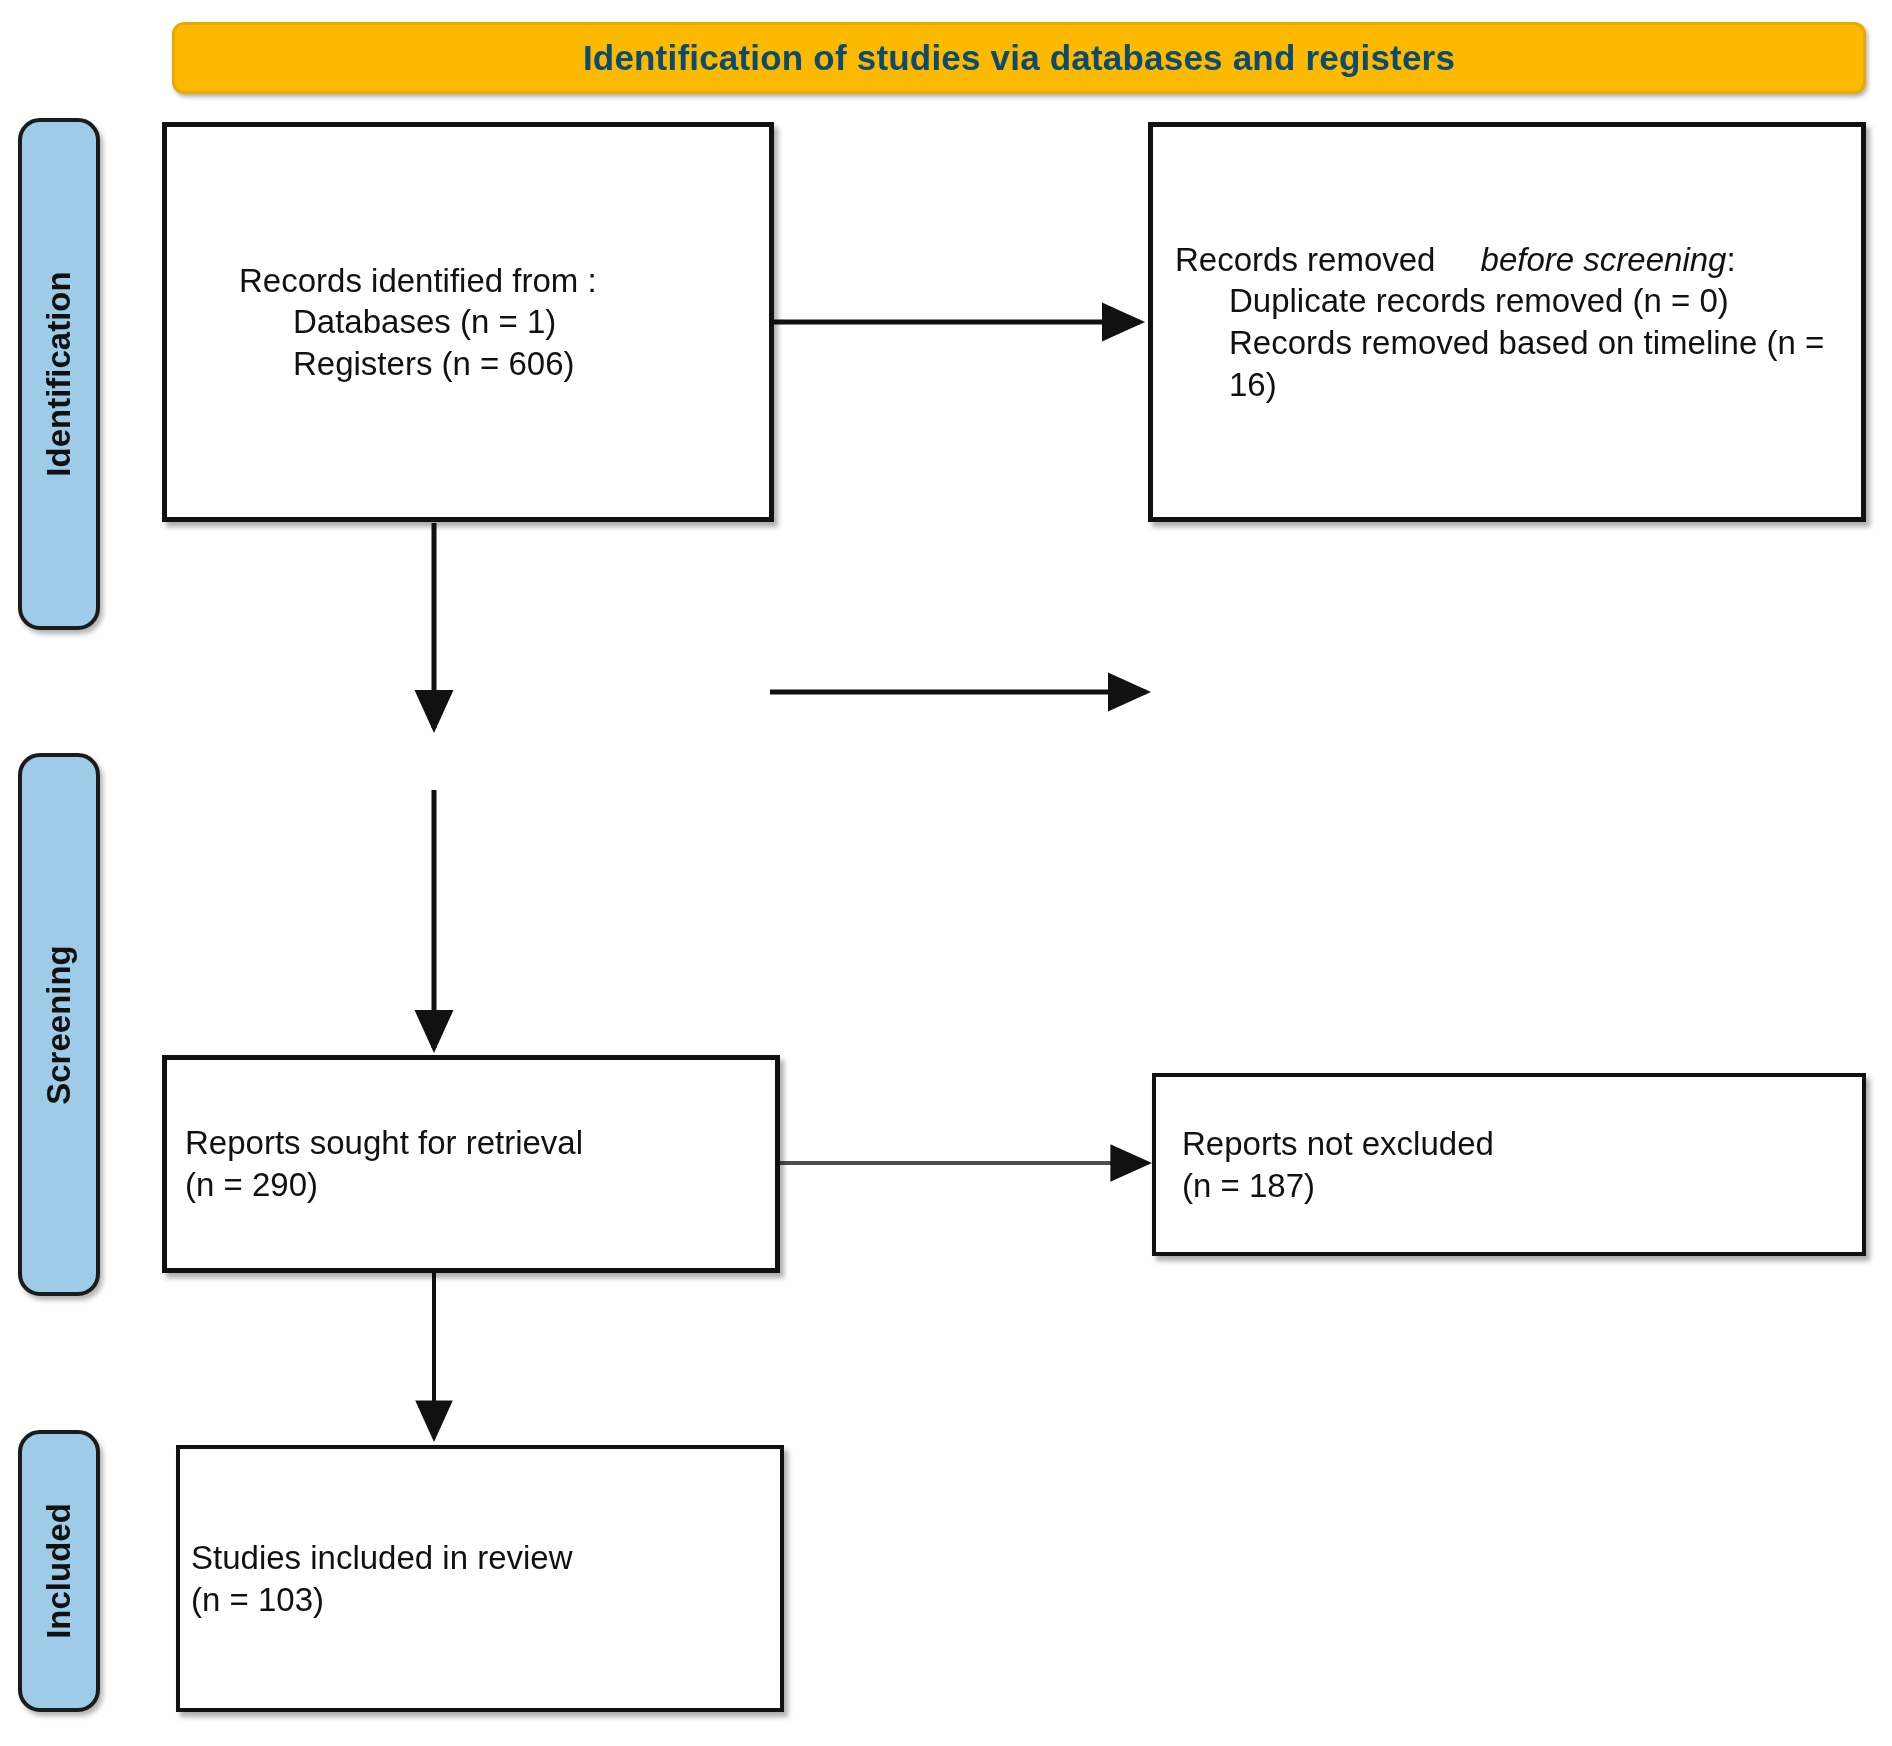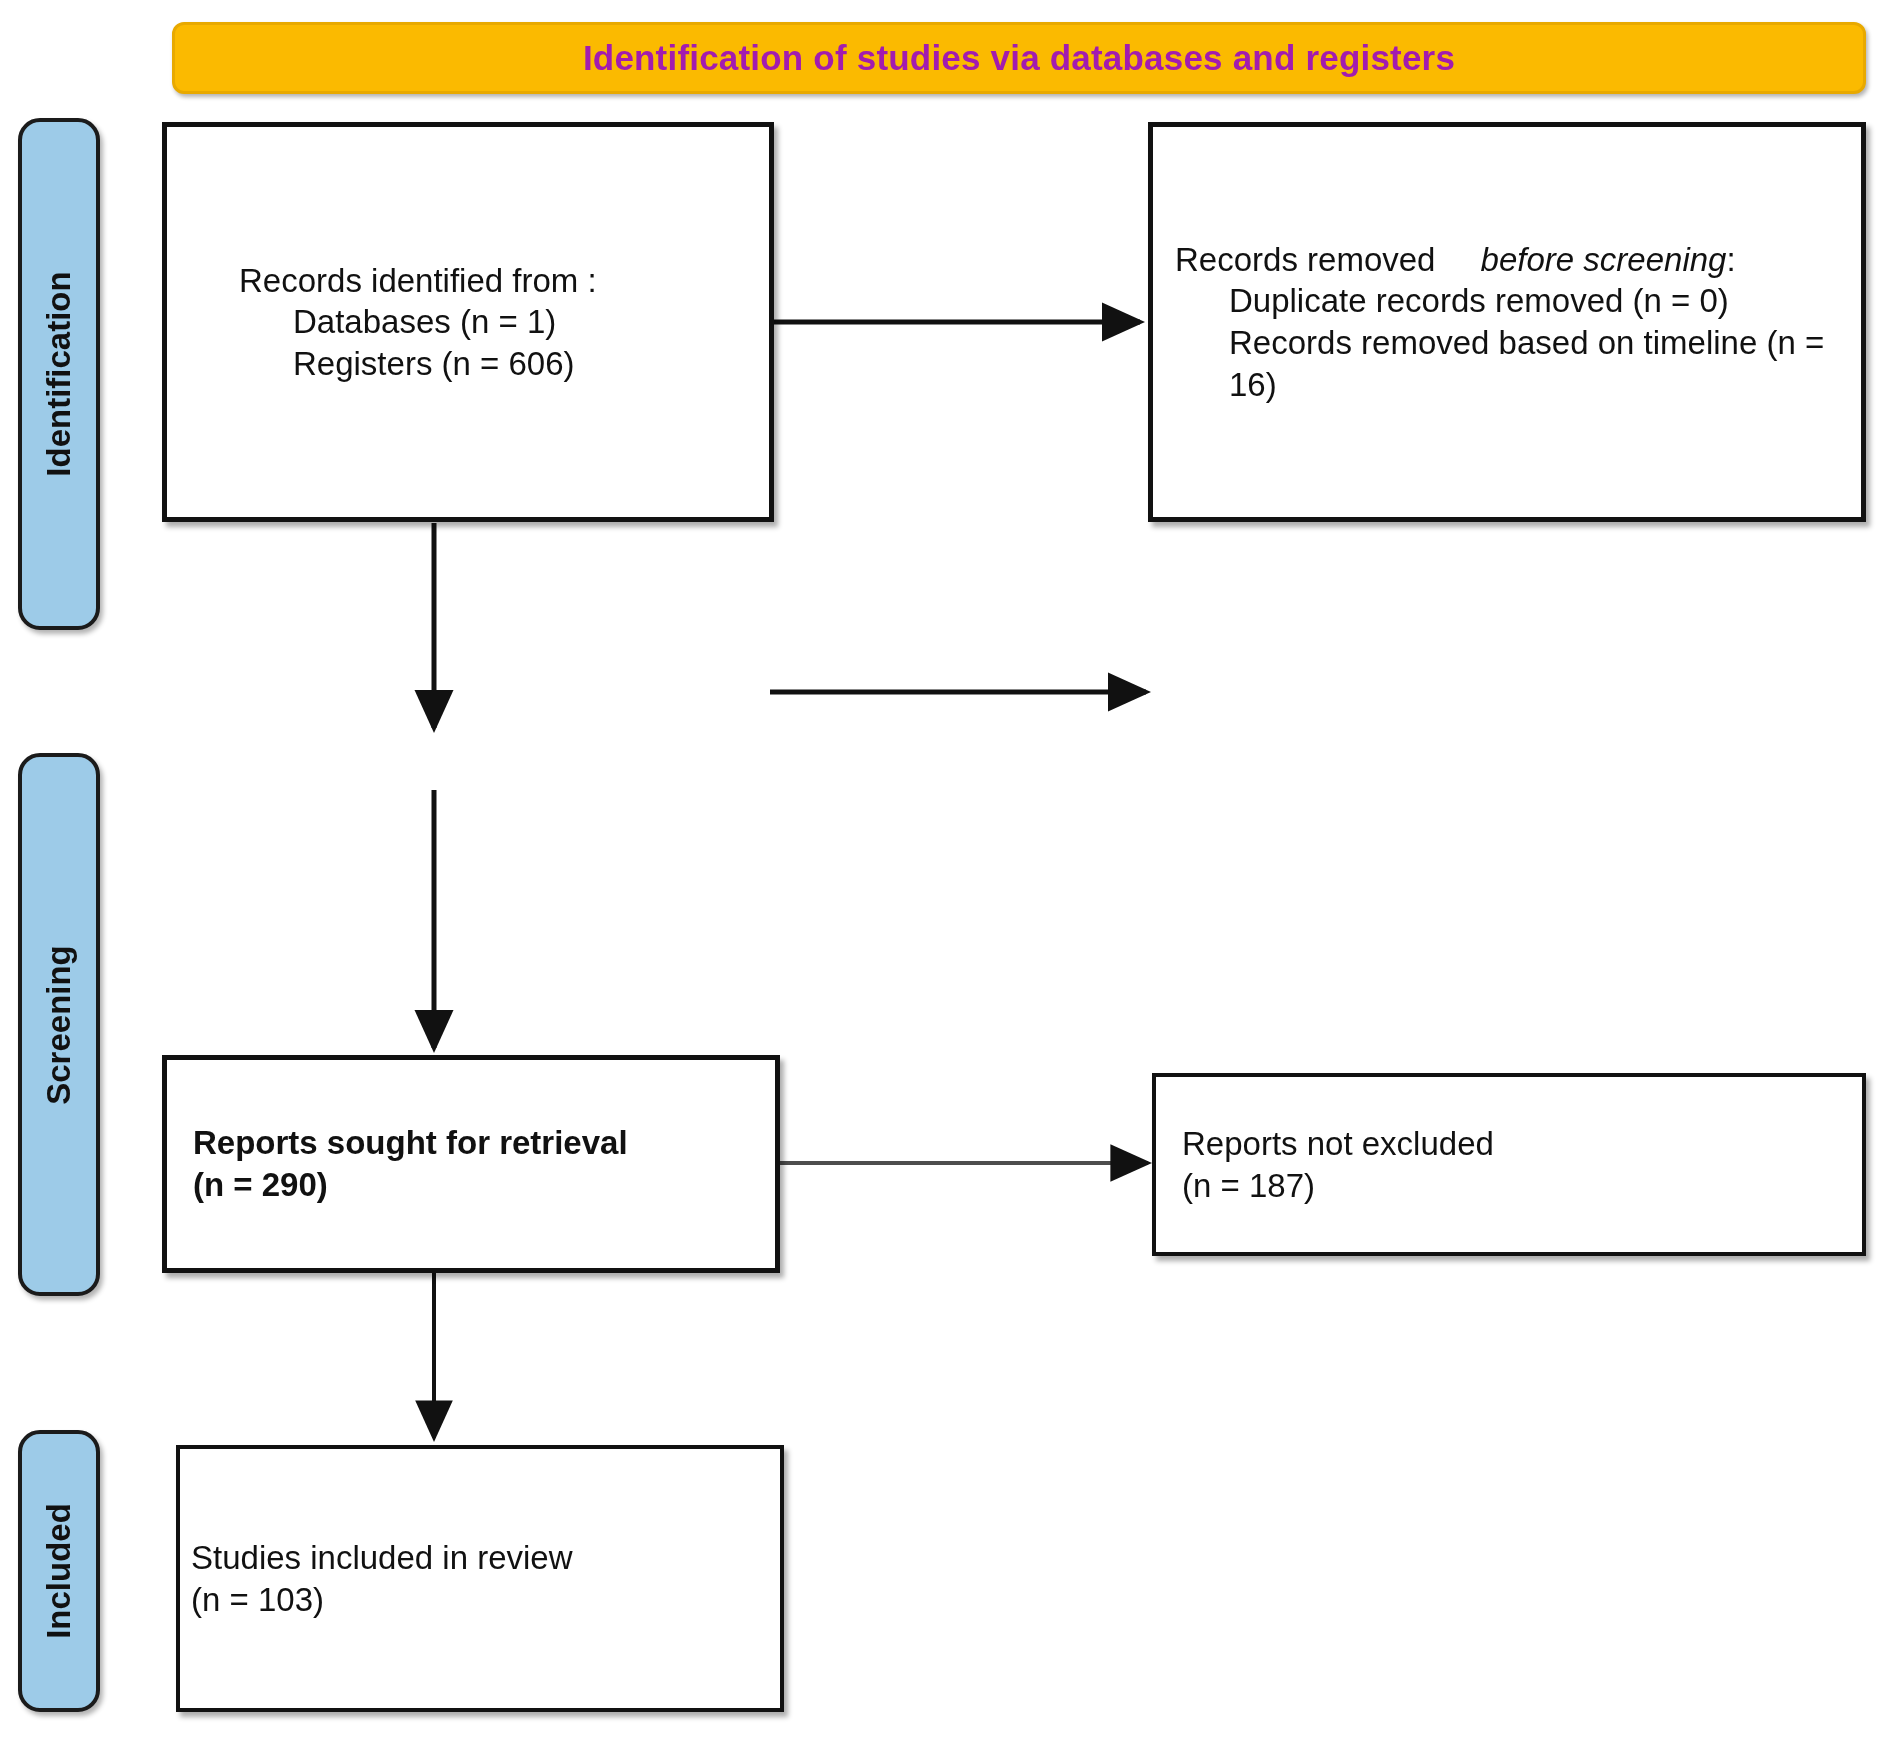--- a/index.html
+++ b/index.html
@@ -30,21 +30,21 @@
     border-radius: 12px;
     box-sizing: border-box;
     display: flex;
     align-items: center;
     justify-content: center;
     box-shadow: 2px 3px 4px rgba(0,0,0,0.30);
   }
   .banner-text {
     font-size: 35px;
     font-weight: bold;
-    color: #a21caf;
+    color: #0c4a6e;
     letter-spacing: 0.2px;
     text-align: right;
     white-space: nowrap;
   }
 
   
   .stage {
     position: absolute;
     background: #9DCBE8;
     border: 4px solid #1B1B1B;
@@ -163,21 +163,21 @@
         <span>Records removed </span><span class="it">before screening</span><span>:</span>
       </div>
       <div class="line indent">Duplicate records removed (n = 0)</div>
       <div class="line indent">Records removed based on timeline (n = 16)</div>
     </div>
   </div>
 
 
 
   <div class="node" style="left:162px; top:1055px; width:618px; height:218px;">
-    <div class="node-inner" style="padding:0 26px;font-weight:bold;">
+    <div class="node-inner" style="padding:0 18px;">
       <div class="line">Reports sought for retrieval</div>
       <div class="line">(n = 290)</div>
     </div>
   </div>
 
   <div class="node thin" style="left:1152px; top:1073px; width:714px; height:183px;">
     <div class="node-inner" style="padding:0 26px;">
       <div class="line">Reports not excluded</div>
       <div class="line">(n = 187)</div>
     </div>

